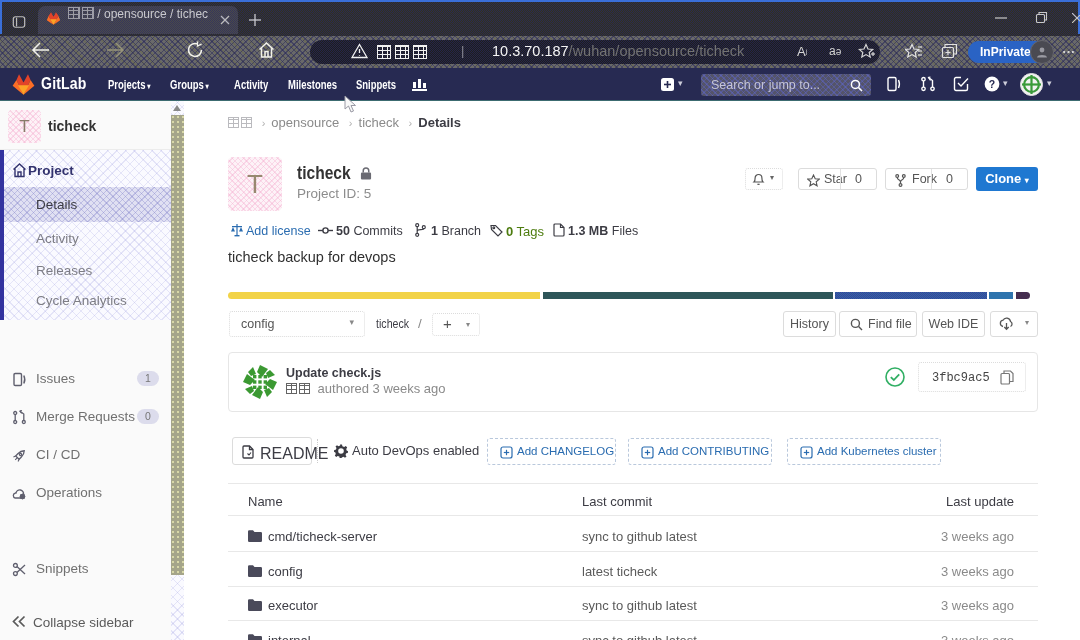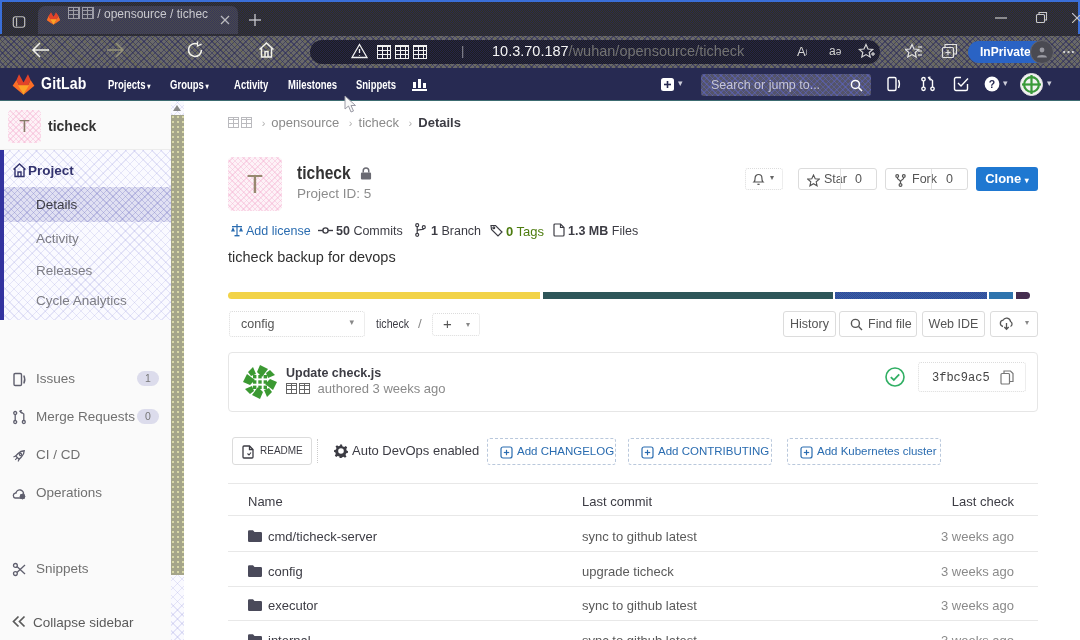--- a/index.html
+++ b/index.html
@@ -463,21 +463,21 @@
         <path d="M4 3.5 L4 1 L10.5 1 L13 3.5 L13 11.5 L9.5 11.5"></path>
       </svg>
   </div>
 
   <div class="btn" style="left:48px;top:336px;width:80px;height:28px;">
     <svg style="position:absolute;left:9px;top:7px" width="12" height="14" viewBox="0 0 12 14" fill="none" stroke="#3c3c44" stroke-width="1.3">
         <path d="M7.5 1 L2 1 A1 1 0 0 0 1 2 L1 12 A1 1 0 0 0 2 13 L10 13 A1 1 0 0 0 11 12 L11 4.5 Z"></path>
         <path d="M7.5 1 L7.5 4.5 L11 4.5"></path>
         <path d="M5.5 8.5 L7 10 L9 7.5" stroke-width="1.1"></path>
       </svg>
-    <span style="position:absolute;left:27px;top:7px;color:#3c3c44;font-size:10px;">README</span>
+    <span style="position:absolute;left:27px;top:7px;color:#3c3c44;font-size:16px;">README</span>
   </div>
   <div class="abs" style="left:133px;top:338px;height:24px;border-left:1px dotted #ccc;"></div>
   <svg class="abs" style="left:150px;top:343px" width="14" height="14" viewBox="0 0 14 14" fill="#3c3c44">
       <path d="M7 4.2 A2.8 2.8 0 1 0 7 9.8 A2.8 2.8 0 0 0 7 4.2 Z M6 0.5 L8 0.5 L8.4 2.2 L10.2 3 L11.8 2 L13.2 3.6 L12.2 5 L12.8 6.8 L14 7 L13.8 9 L12.2 9.2 L11.5 11 L12.5 12.4 L11 13.8 L9.6 12.8 L7.8 13.4 L7.6 14 L5.6 14 L5.4 12.6 L3.6 12 L2.2 13 L0.8 11.4 L1.8 10 L1.2 8.2 L0 8 L0.2 6 L1.8 5.8 L2.5 4 L1.5 2.6 L3 1.2 L4.4 2.2 L6.2 1.6 Z" fill-rule="evenodd"></path>
     </svg>
   <div class="abs" style="left:168px;top:342px;color:#3c3c44;font-size:13px;">Auto DevOps enabled</div>
   <div class="btn-dash" style="left:303px;top:337px;width:129px;height:27px;">
     <svg style="position:absolute;left:12px;top:7px" width="13" height="13" viewBox="0 0 13 13" fill="none" stroke="#2a6cb0" stroke-width="1.2">
         <rect x="1" y="1" width="11" height="11" rx="2"></rect>
         <line x1="6.5" y1="3.8" x2="6.5" y2="9.2"></line>
@@ -498,35 +498,35 @@
         <rect x="1" y="1" width="11" height="11" rx="2"></rect>
         <line x1="6.5" y1="3.8" x2="6.5" y2="9.2"></line>
         <line x1="3.8" y1="6.5" x2="9.2" y2="6.5"></line>
       </svg>
     <span style="position:absolute;left:29px;top:6px;">Add Kubernetes cluster</span>
   </div>
 
   <div class="abs" style="left:44px;top:382px;width:810px;height:1px;background:#e8e8e8;"></div>
   <div class="abs" style="left:64px;top:393px;color:#3c3c44;font-size:13px;">Name</div>
   <div class="abs" style="left:398px;top:393px;color:#3c3c44;font-size:13px;">Last commit</div>
-  <div class="abs" style="left:700px;top:393px;width:130px;text-align:right;color:#3c3c44;font-size:13px;">Last check</div>
+  <div class="abs" style="left:700px;top:393px;width:130px;text-align:right;color:#3c3c44;font-size:13px;">Last update</div>
   <div class="abs" style="left:44px;top:414px;width:810px;height:1px;background:#e8e8e8;"></div>
 
   <svg class="abs" style="left:64px;top:429px" width="14" height="12" viewBox="0 0 14 12" fill="#4a4a5a">
       <path d="M0 1.5 A1.2 1.2 0 0 1 1.2 0.3 L5 0.3 L6.5 2 L12.8 2 A1.2 1.2 0 0 1 14 3.2 L14 10.8 A1.2 1.2 0 0 1 12.8 12 L1.2 12 A1.2 1.2 0 0 1 0 10.8 Z"></path>
     </svg>
   <div class="abs" style="left:84px;top:428px;color:#3c3c44;font-size:13px;">cmd/ticheck-server</div>
   <div class="abs" style="left:398px;top:428px;color:#5a5a5a;font-size:13px;">sync to github latest</div>
   <div class="abs" style="left:700px;top:428px;width:130px;text-align:right;color:#8a8a8a;font-size:13px;">3 weeks ago</div>
   <div class="abs" style="left:44px;top:450px;width:810px;height:1px;background:#e8e8e8;"></div>
   <svg class="abs" style="left:64px;top:464px" width="14" height="12" viewBox="0 0 14 12" fill="#4a4a5a">
       <path d="M0 1.5 A1.2 1.2 0 0 1 1.2 0.3 L5 0.3 L6.5 2 L12.8 2 A1.2 1.2 0 0 1 14 3.2 L14 10.8 A1.2 1.2 0 0 1 12.8 12 L1.2 12 A1.2 1.2 0 0 1 0 10.8 Z"></path>
     </svg>
   <div class="abs" style="left:84px;top:463px;color:#3c3c44;font-size:13px;">config</div>
-  <div class="abs" style="left:398px;top:463px;color:#5a5a5a;font-size:13px;">upgrade ticheck</div>
+  <div class="abs" style="left:398px;top:463px;color:#5a5a5a;font-size:13px;">latest ticheck</div>
   <div class="abs" style="left:700px;top:463px;width:130px;text-align:right;color:#8a8a8a;font-size:13px;">3 weeks ago</div>
   <div class="abs" style="left:44px;top:485px;width:810px;height:1px;background:#e8e8e8;"></div>
   <svg class="abs" style="left:64px;top:498px" width="14" height="12" viewBox="0 0 14 12" fill="#4a4a5a">
       <path d="M0 1.5 A1.2 1.2 0 0 1 1.2 0.3 L5 0.3 L6.5 2 L12.8 2 A1.2 1.2 0 0 1 14 3.2 L14 10.8 A1.2 1.2 0 0 1 12.8 12 L1.2 12 A1.2 1.2 0 0 1 0 10.8 Z"></path>
     </svg>
   <div class="abs" style="left:84px;top:497px;color:#3c3c44;font-size:13px;">executor</div>
   <div class="abs" style="left:398px;top:497px;color:#5a5a5a;font-size:13px;">sync to github latest</div>
   <div class="abs" style="left:700px;top:497px;width:130px;text-align:right;color:#8a8a8a;font-size:13px;">3 weeks ago</div>
   <div class="abs" style="left:44px;top:519px;width:810px;height:1px;background:#e8e8e8;"></div>
   <svg class="abs" style="left:64px;top:533px" width="14" height="12" viewBox="0 0 14 12" fill="#4a4a5a">

